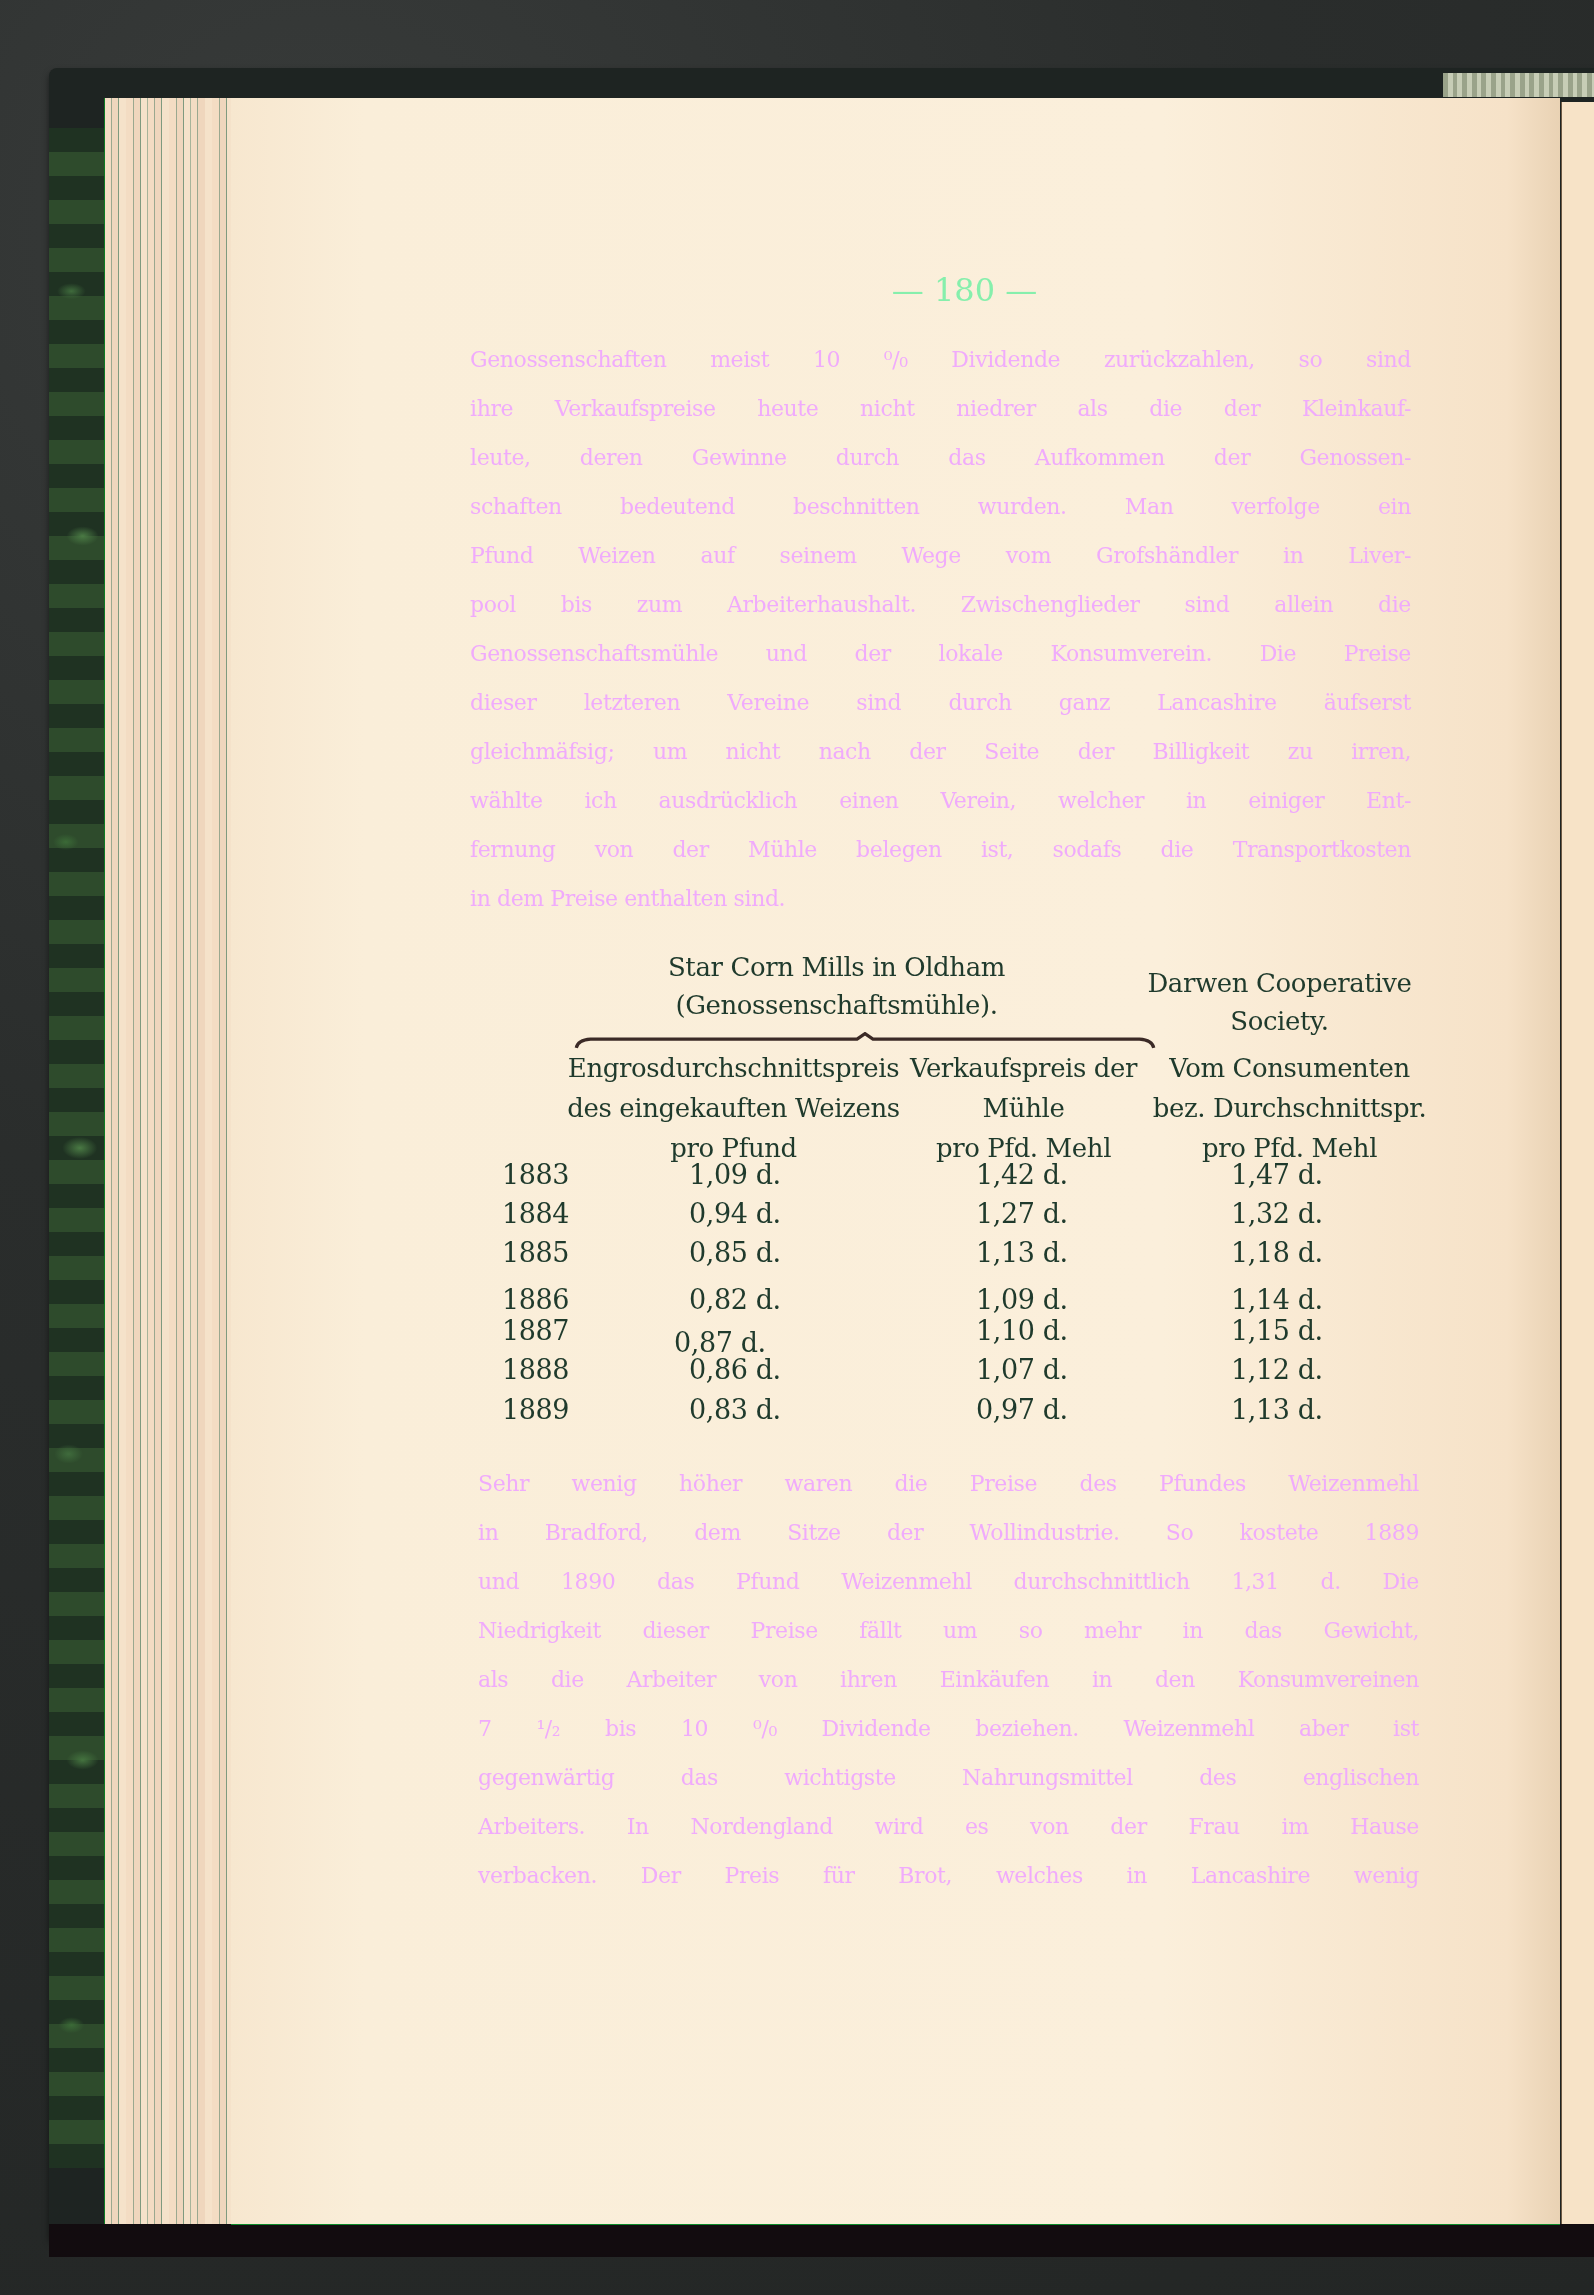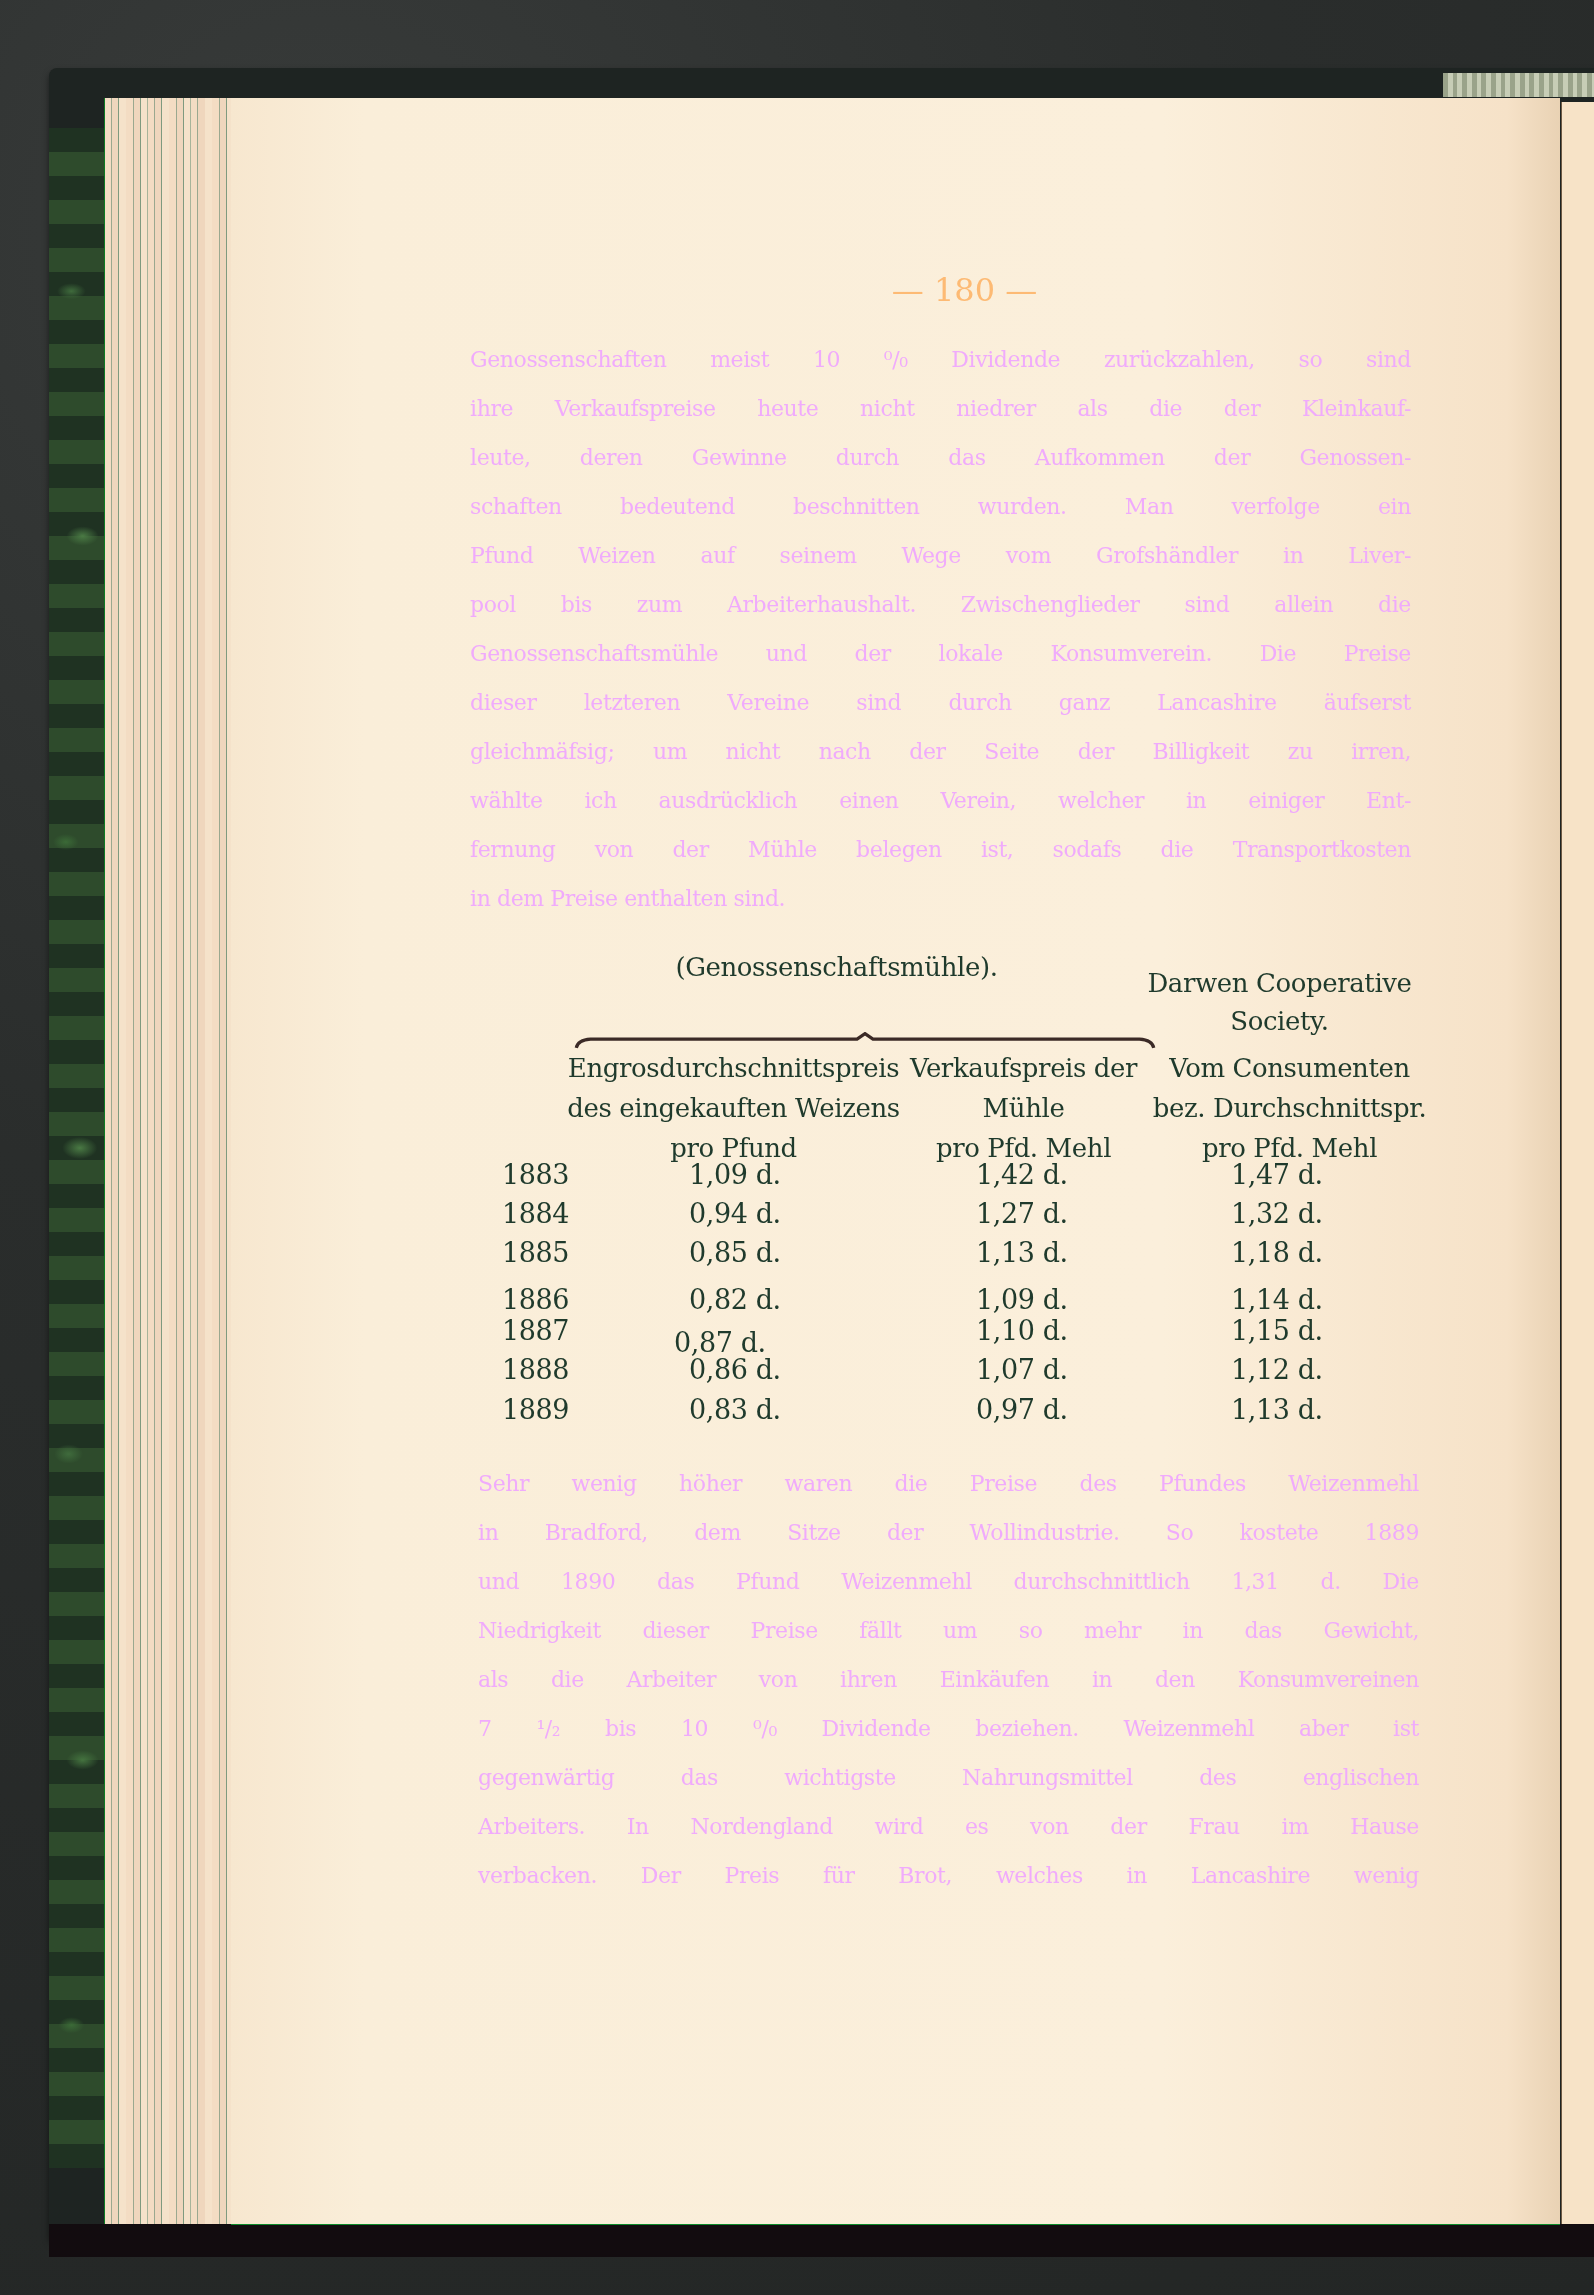--- a/index.html
+++ b/index.html
@@ -61,21 +61,21 @@
   }
 
   .text {
     position: absolute; left: 470px; width: 941px;
     color: #f0abfc;
     font-size: 22px;
     letter-spacing: -0.4px;
   }
   .page-number {
     position: absolute; top: 271px; left: 845px; width: 239px; text-align: center;
-    font-size: 32px; color: #fdba74;
+    font-size: 32px; color: #86efac;
   }
   .para { line-height: 49px; text-align: justify; }
   .para .line { display: block; text-align: justify; text-align-last: justify; white-space: nowrap; }
   .para .line.last { text-align-last: left; }
 
   .table-wrap { position: absolute; left: 486px; top: 948px; width: 941px; color: #1f3a2c; font-size: 26px; letter-spacing: -0.4px; }
   .group-head { position: absolute; text-align: center; line-height: 38px; }
   .brace {
     position: absolute; left: 96px; top: 82px; width: 239px; height: 12.8px;
   }
@@ -110,20 +110,21 @@
   <span class="line">Genossenschaftsmühle und der lokale Konsumverein. Die Preise</span>
   <span class="line">dieser letzteren Vereine sind durch ganz Lancashire äufserst</span>
   <span class="line">gleichmäfsig; um nicht nach der Seite der Billigkeit zu irren,</span>
   <span class="line">wählte ich ausdrücklich einen Verein, welcher in einiger Ent-</span>
   <span class="line">fernung von der Mühle belegen ist, sodafs die Transportkosten</span>
   <span class="line last">in dem Preise enthalten sind.</span>
 </div>
 
 <div class="table-wrap">
   <div class="group-head" style="left:151px; width:399px; top:0;">
+    <div>Star Corn Mills in Oldham</div>
     <div>(Genossenschaftsmühle).</div>
   </div>
   <div class="group-head" style="left:646px; width:295px; top:0;margin-top:16px;">
     <div>Darwen Cooperative</div>
     <div>Society.</div>
   </div>
   <svg class="brace" style="left:88px; top:84px; width:582px; height:17.5px;" viewBox="0 0 730 22">
     <path d="M2 20 Q4 10 20 9 L355 9 L365 2 L375 9 L710 9 Q726 10 728 20" fill="none" stroke="#3b2a26" stroke-width="4"></path>
   </svg>
 

